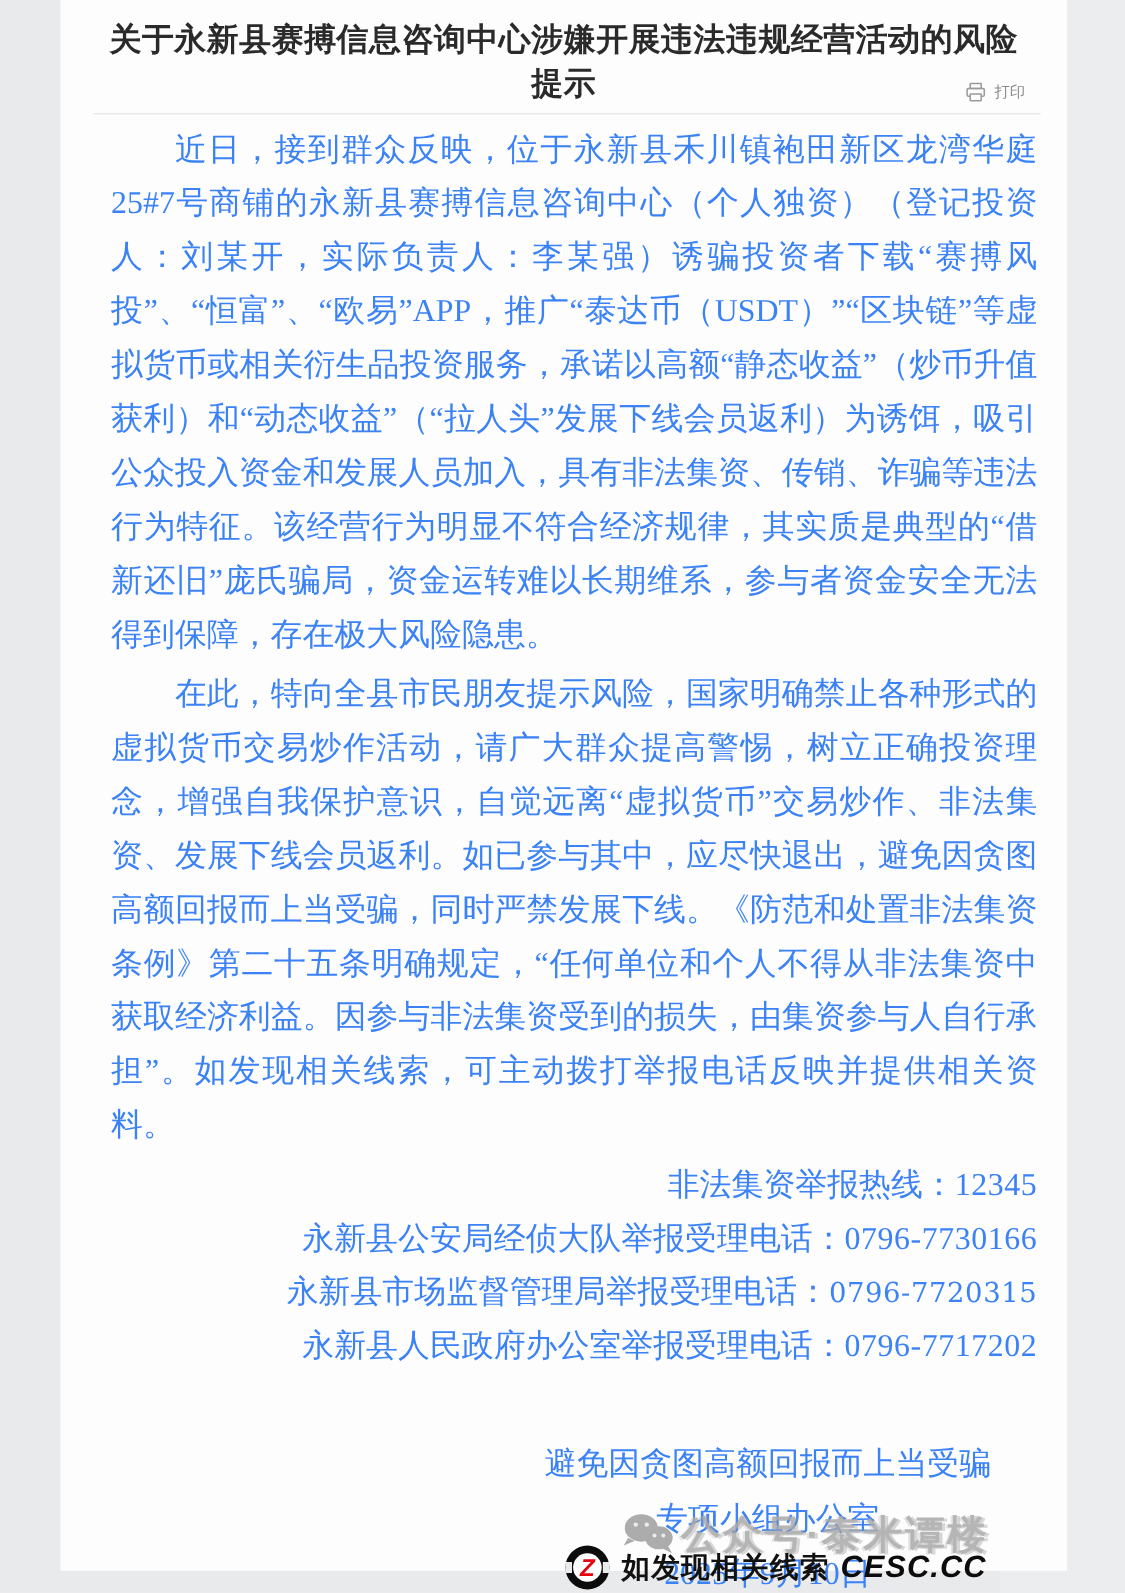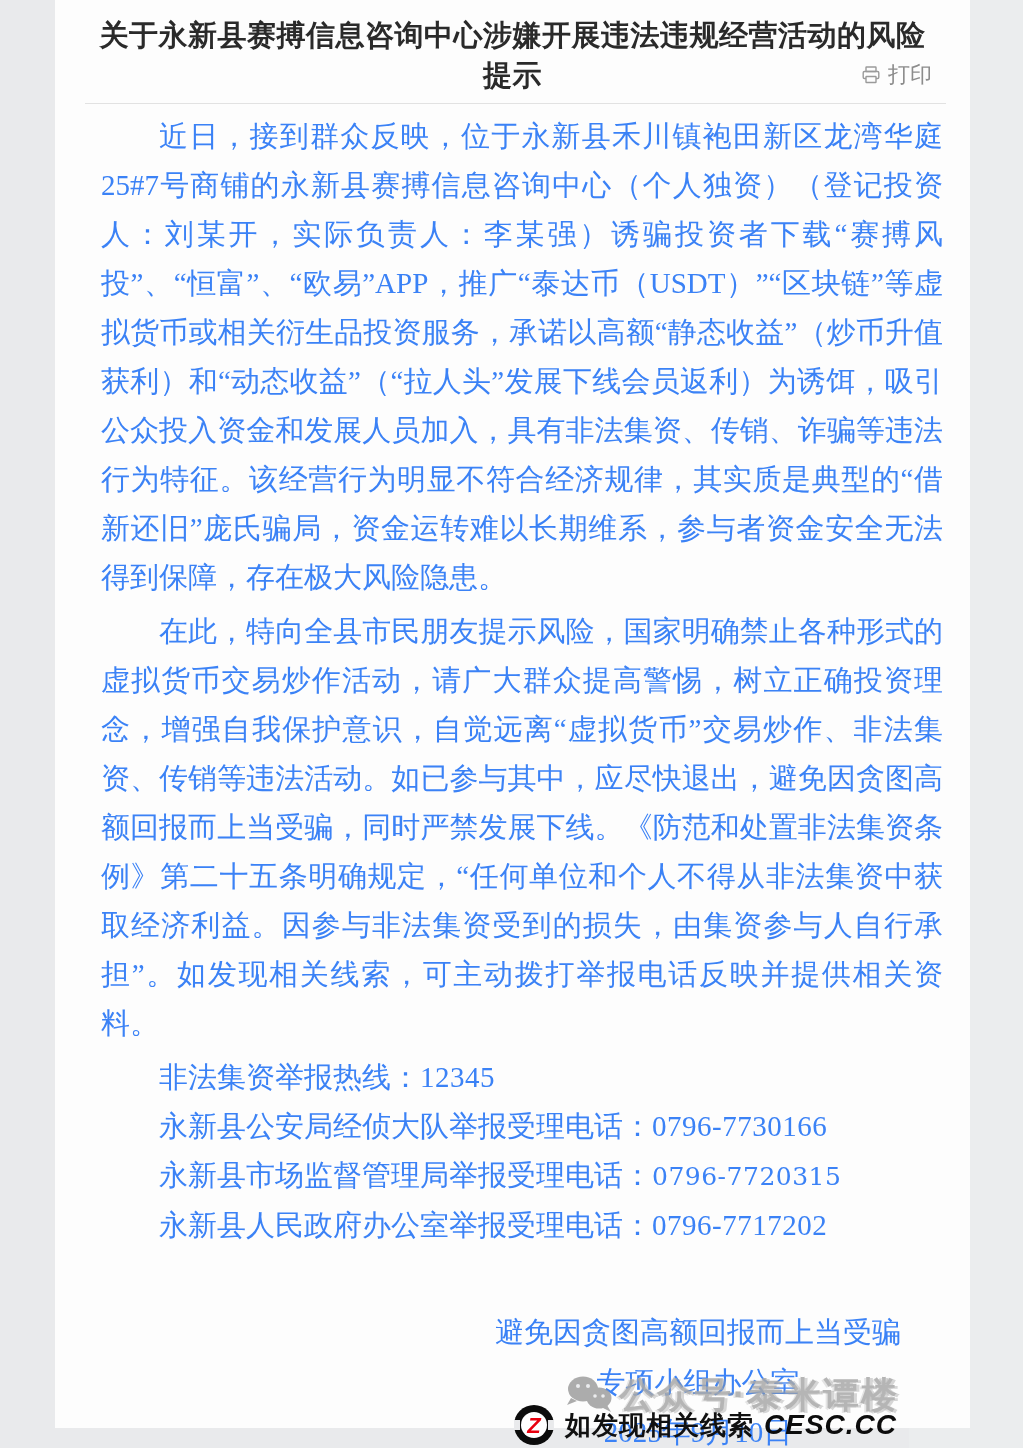--- a/index.html
+++ b/index.html
@@ -31,28 +31,28 @@
     padding: 16px 40px 0 40px;
     text-align: center;
     font-family: "Liberation Sans", "DejaVu Sans", sans-serif;
     font-weight: bold;
     font-size: 29px;
     letter-spacing: 0.5px;
     color: #2a2a2a;
   }
   .print-row {
     position: absolute;
-    top: 60px;
+    top: 74px;
     right: 38px;
     display: flex;
     align-items: center;
     gap: 7px;
     color: #8c8c8c;
     font-family: Liberation Serif, serif;
-    font-size: 22px;
+    font-size: 14px;
     cursor: pointer;
   }
   .divider {
     position: absolute;
     top: 103px;
     left: 30px;
     right: 24px;
     border-top: 1px solid #e2e2e2;
   }
   .content {
@@ -65,21 +65,21 @@
     line-height: 49px;
     text-align: justify;
     margin-left: 16px;
   }
   .content p {
     margin: 0 0 5px 0;
     text-indent: 2em;
   }
   .hotline {
     text-indent: 2em;
-    text-align: left;
+    text-align: right;
     white-space: nowrap;
   }
   .hotline .num { letter-spacing: 0.5px; }
   .hotline .num.alt { font-size: 25px; font-family: "DejaVu Serif", serif; }
   .signature {
     margin: 57px 42px 0 auto;
     width: fit-content;
     text-align: center;
     line-height: 50px;
   }
@@ -151,21 +151,21 @@
           <rect x="5" y="11.5" width="10" height="6" rx="0.5" fill="#fdfdfd" stroke="#9a9a9a" stroke-width="1.4"></rect>
         </svg>
       </span>
       <span>打印</span>
     </div>
 
     <div class="divider"></div>
 
     <div class="content">
       <p>近日，接到群众反映，位于永新县禾川镇袍田新区龙湾华庭25#7号商铺的永新县赛搏信息咨询中心（个人独资）（登记投资人：刘某开，实际负责人：李某强）诱骗投资者下载“赛搏风投”、“恒富”、“欧易”APP，推广“泰达币（USDT）”“区块链”等虚拟货币或相关衍生品投资服务，承诺以高额“静态收益”（炒币升值获利）和“动态收益”（“拉人头”发展下线会员返利）为诱饵，吸引公众投入资金和发展人员加入，具有非法集资、传销、诈骗等违法行为特征。该经营行为明显不符合经济规律，其实质是典型的“借新还旧”庞氏骗局，资金运转难以长期维系，参与者资金安全无法得到保障，存在极大风险隐患。</p>
-      <p>在此，特向全县市民朋友提示风险，国家明确禁止各种形式的虚拟货币交易炒作活动，请广大群众提高警惕，树立正确投资理念，增强自我保护意识，自觉远离“虚拟货币”交易炒作、非法集资、传销等违法活动。如已参与其中，应尽快退出，避免因贪图高额回报而上当受骗，同时严禁发展下线。《防范和处置非法集资条例》第二十五条明确规定，“任何单位和个人不得从非法集资中获取经济利益。因参与非法集资受到的损失，由集资参与人自行承担”。如发现相关线索，可主动拨打举报电话反映并提供相关资料。</p>
+      <p>在此，特向全县市民朋友提示风险，国家明确禁止各种形式的虚拟货币交易炒作活动，请广大群众提高警惕，树立正确投资理念，增强自我保护意识，自觉远离“虚拟货币”交易炒作、非法集资、发展下线会员返利。如已参与其中，应尽快退出，避免因贪图高额回报而上当受骗，同时严禁发展下线。《防范和处置非法集资条例》第二十五条明确规定，“任何单位和个人不得从非法集资中获取经济利益。因参与非法集资受到的损失，由集资参与人自行承担”。如发现相关线索，可主动拨打举报电话反映并提供相关资料。</p>
 
       <div class="hotline"><span>非法集资举报热线：</span><span class="num">12345</span></div>
       <div class="hotline"><span>永新县公安局经侦大队举报受理电话：</span><span class="num">0796-7730166</span></div>
       <div class="hotline"><span>永新县市场监督管理局举报受理电话：</span><span class="num alt">0796-7720315</span></div>
       <div class="hotline"><span>永新县人民政府办公室举报受理电话：</span><span class="num">0796-7717202</span></div>
 
       <div class="signature">
         <div>避免因贪图高额回报而上当受骗</div>
         <div>专项小组办公室</div>
         <div>2025年9月10日</div>

